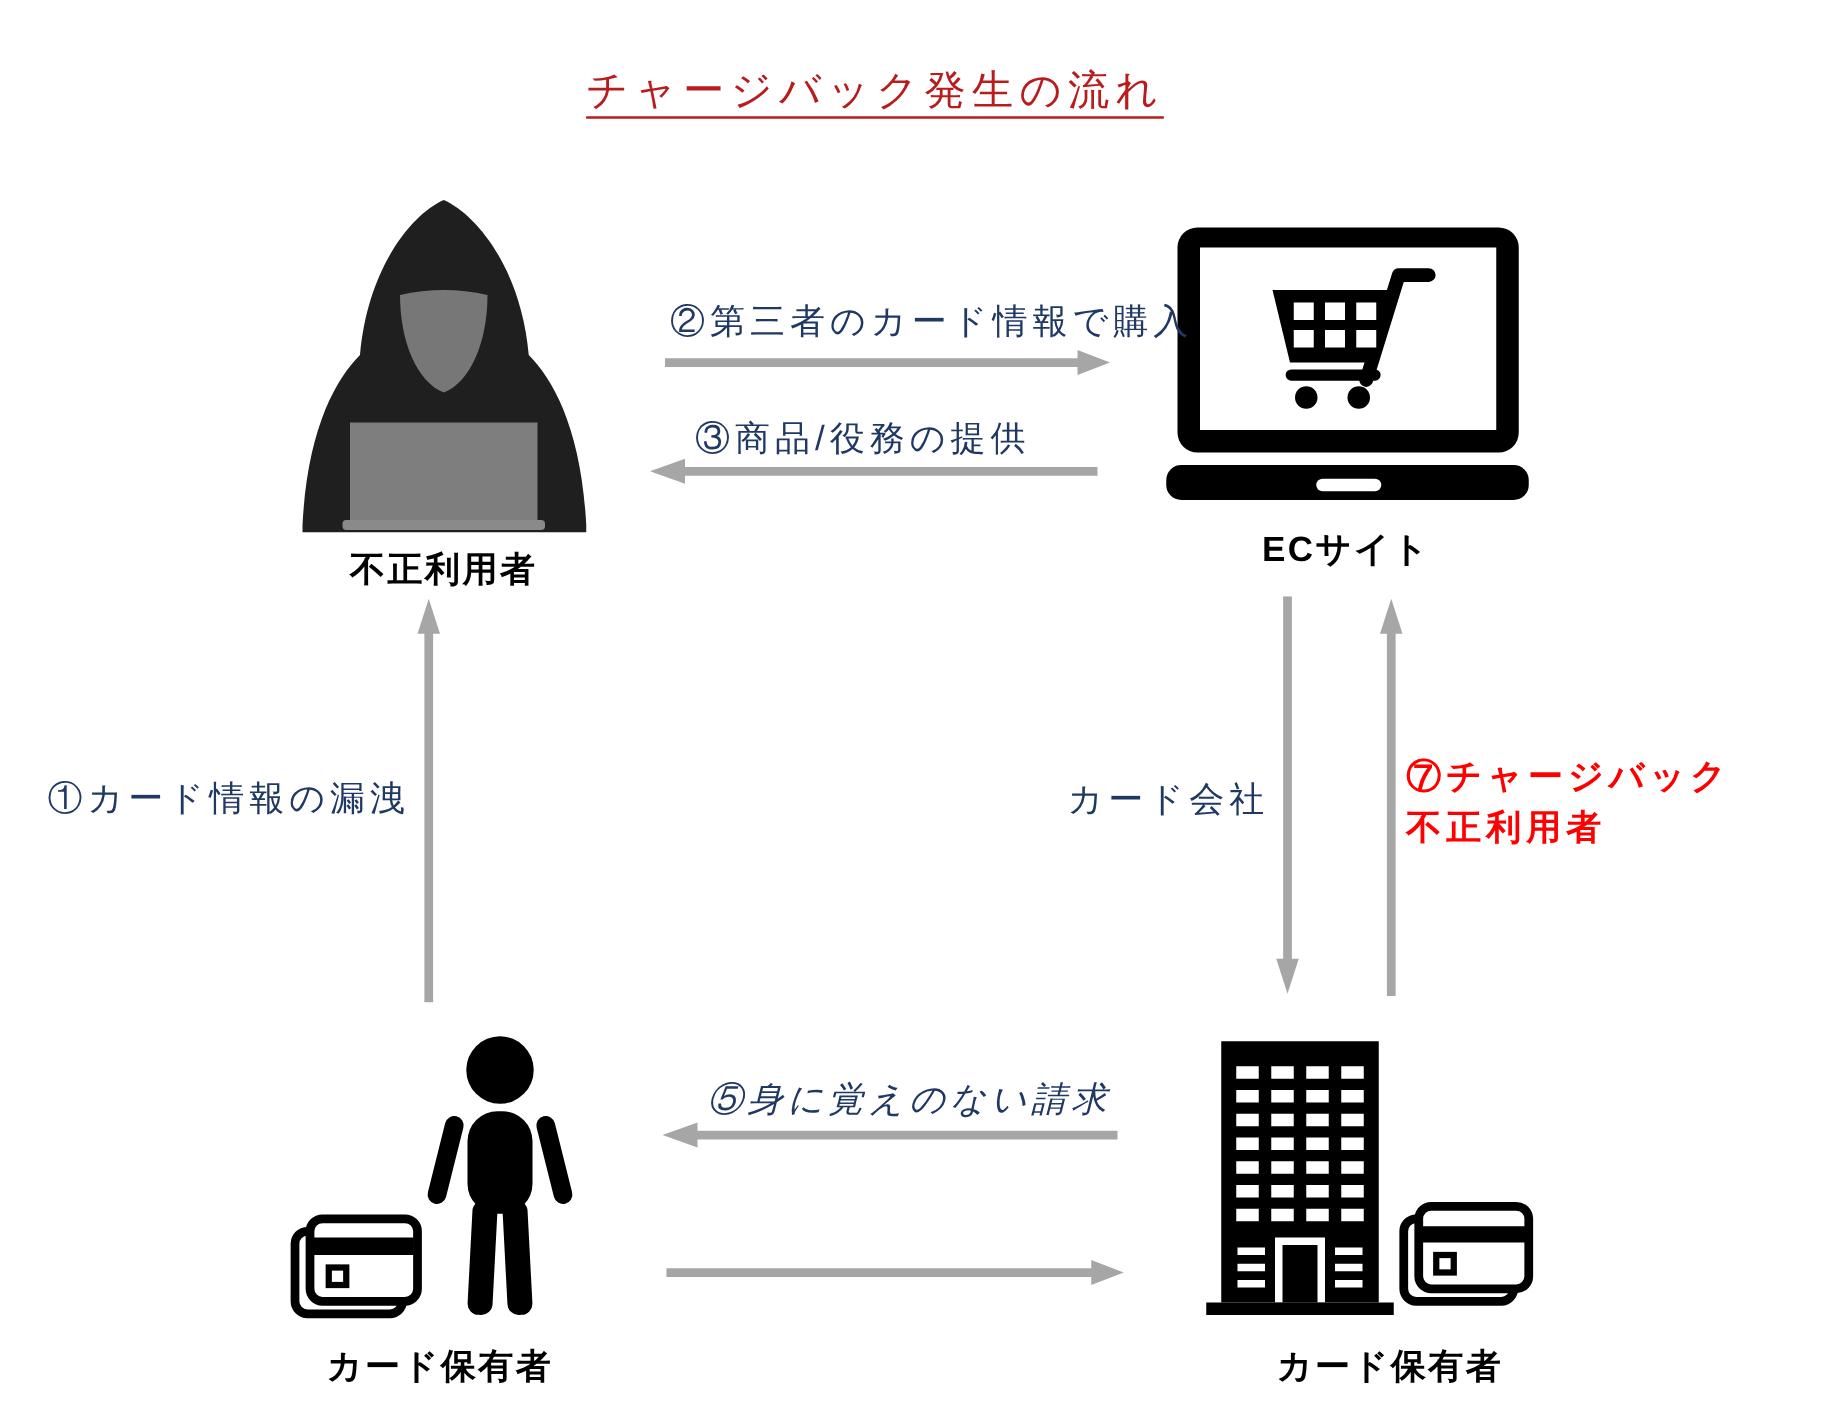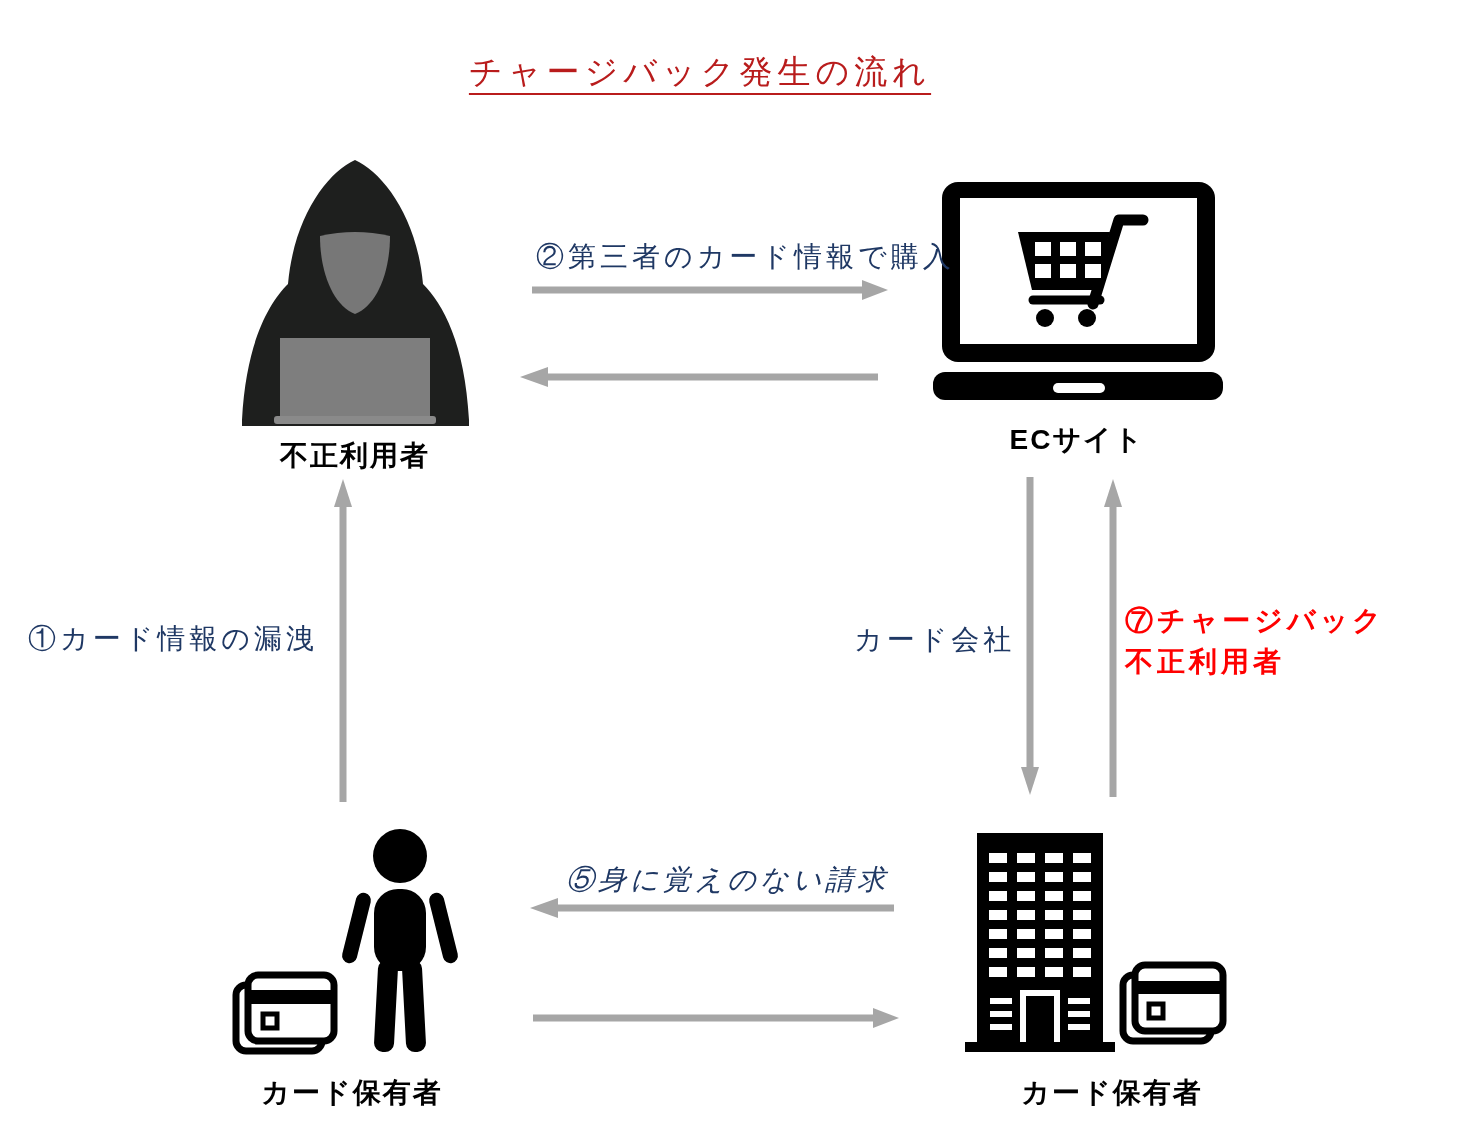--- a/index.html
+++ b/index.html
@@ -137,26 +137,27 @@
     </g>
   </svg>
   <div class="abs node-label" style="left:1012px;top:1074px;width:200px;">カード保有者</div>
 
   <div class="abs flow-label center" style="left:500px;top:238px;width:425px;">②第三者のカード情報で購入</div>
   <svg class="abs" style="left:532px;top:279px;" width="358" height="22" viewBox="0 0 358 22">
     <line x1="0" y1="11" x2="332" y2="11" stroke="#A6A6A6" stroke-width="7"></line>
     <polygon points="330,1 356,11 330,21" fill="#A6A6A6"></polygon>
   </svg>
 
+  <div class="abs flow-label center" style="left:520px;top:332px;width:360px;">③商品/役務の提供</div>
   <svg class="abs" style="left:518px;top:366px;" width="362" height="22" viewBox="0 0 362 22">
     <line x1="28" y1="11" x2="360" y2="11" stroke="#A6A6A6" stroke-width="7"></line>
     <polygon points="30,1 2,11 30,21" fill="#A6A6A6"></polygon>
   </svg>
 
-  <div class="abs flow-label" style="left:28px;top:620px;">①カード情報の漏洩</div>
+  <div class="abs flow-label" style="left:38px;top:620px;">①カード情報の漏洩</div>
   <svg class="abs" style="left:332px;top:477px;" width="22" height="325" viewBox="0 0 22 325">
     <polygon points="11,2 2,30 20,30" fill="#A6A6A6"></polygon>
     <line x1="11" y1="28" x2="11" y2="325" stroke="#A6A6A6" stroke-width="7"></line>
   </svg>
 
   <div class="abs flow-label center" style="left:818px;top:621px;width:195px;">カード会社</div>
   <svg class="abs" style="left:1019px;top:477px;" width="22" height="320" viewBox="0 0 22 320">
     <line x1="11" y1="0" x2="11" y2="292" stroke="#A6A6A6" stroke-width="7"></line>
     <polygon points="11,318 2,290 20,290" fill="#A6A6A6"></polygon>
   </svg>

